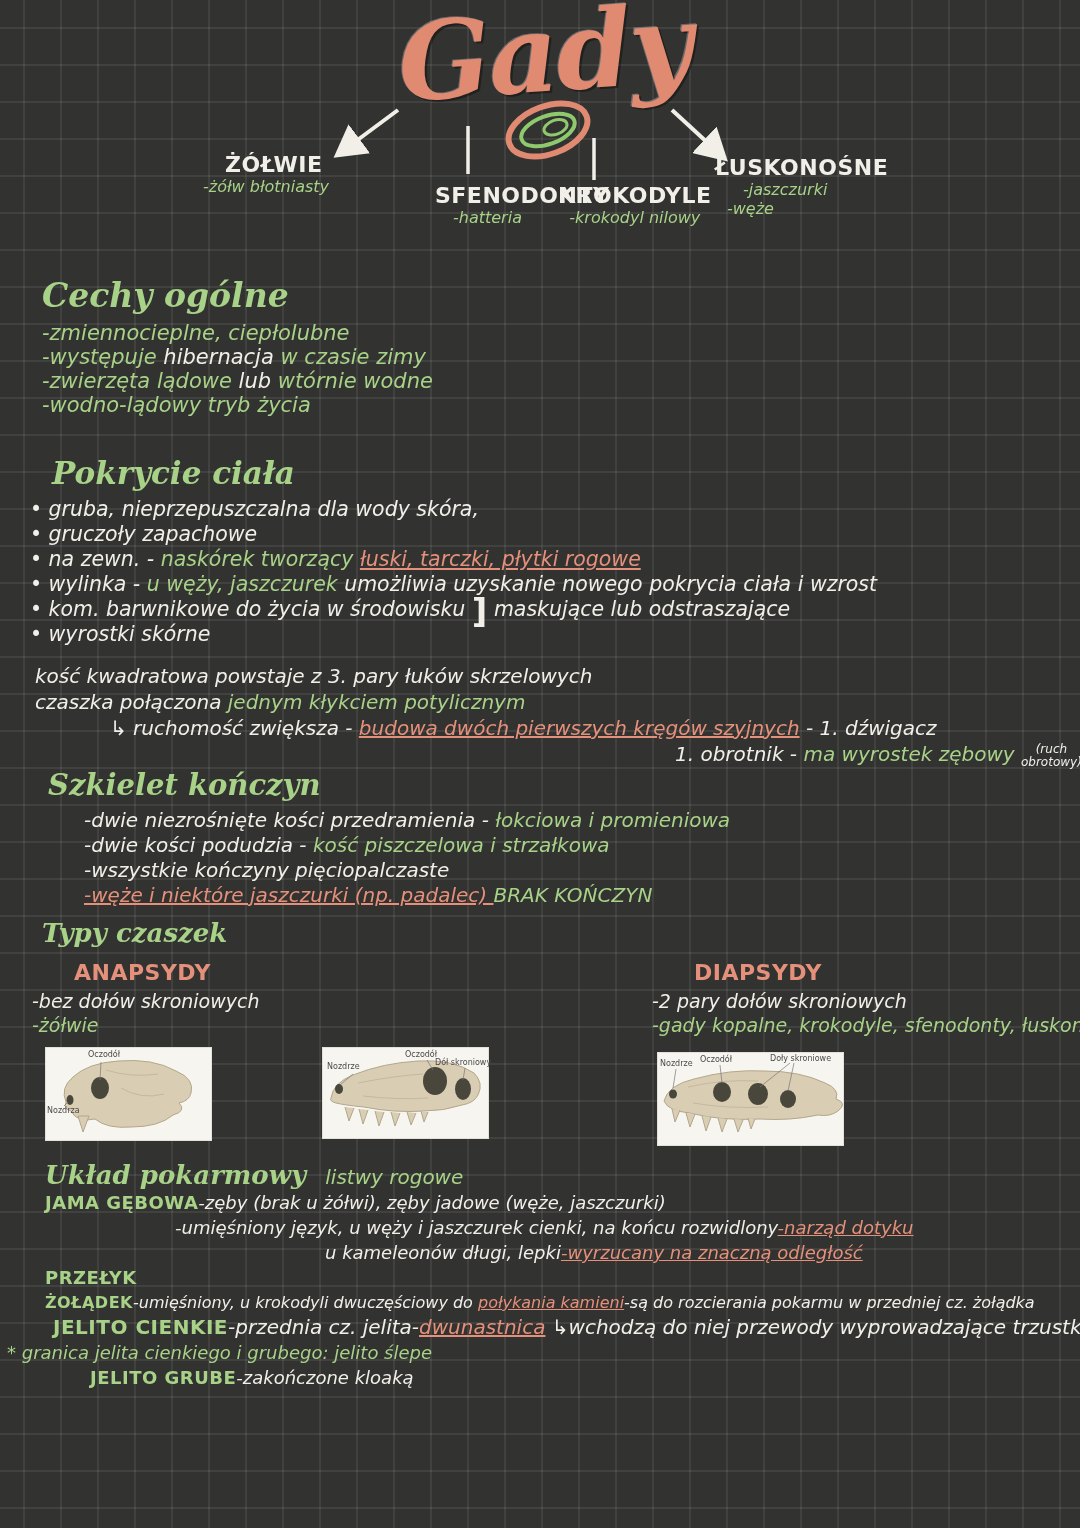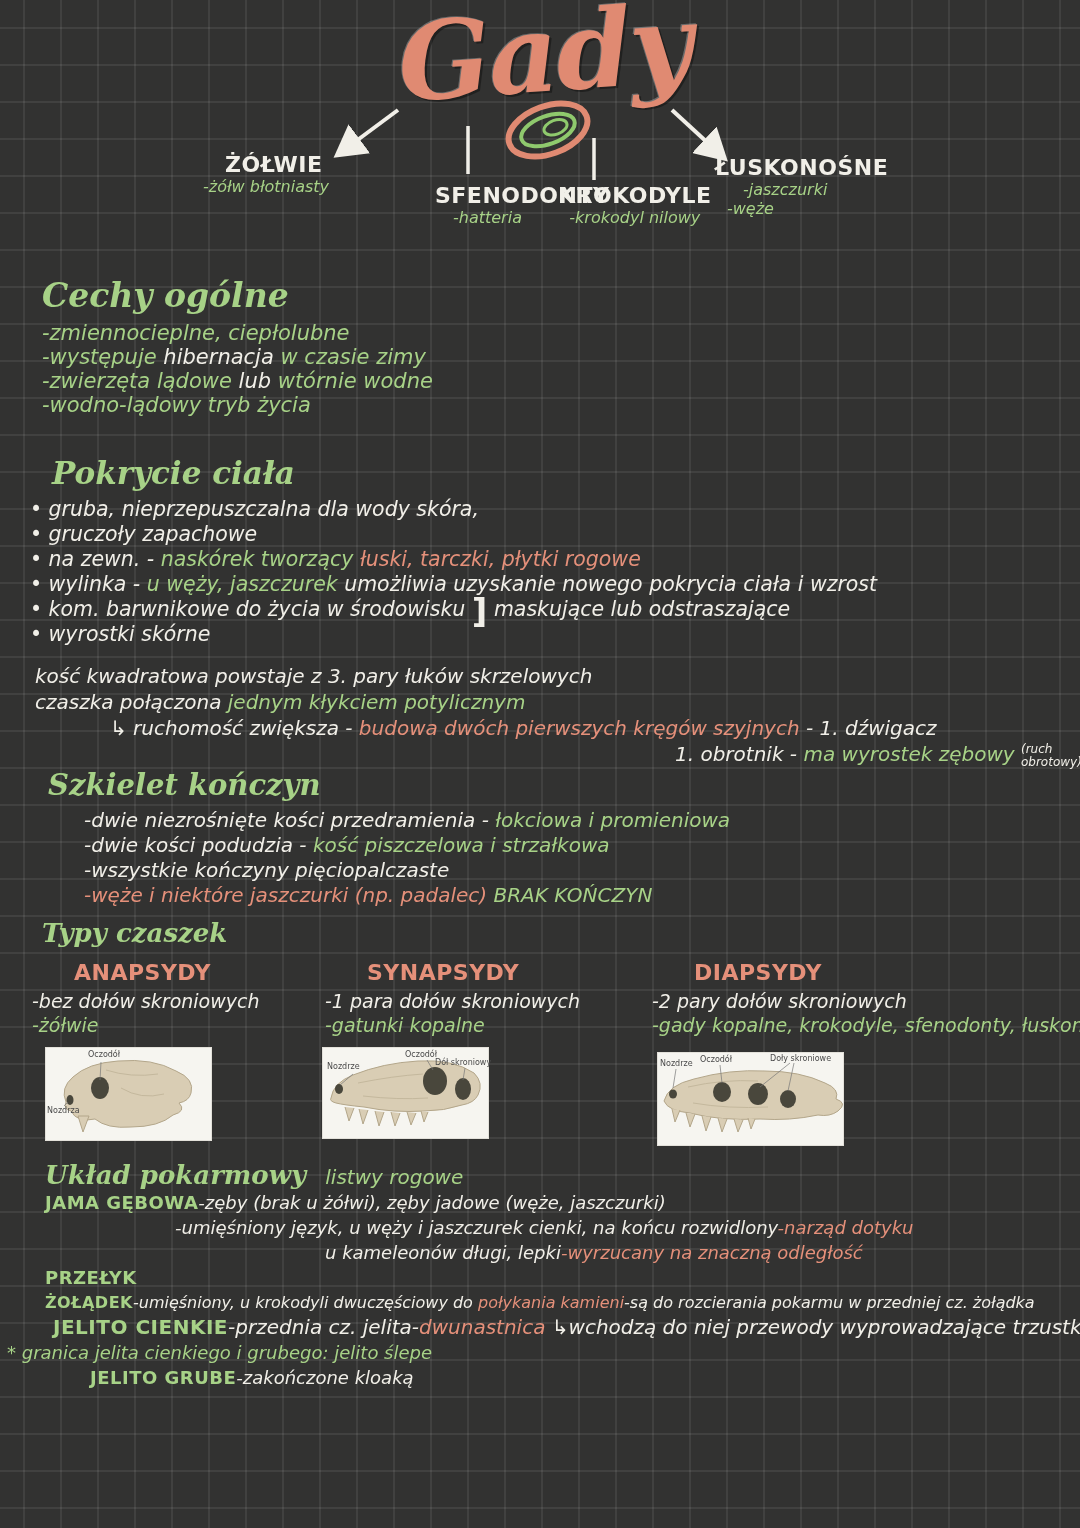--- a/index.html
+++ b/index.html
@@ -6,23 +6,23 @@
   #page{
     position:relative;width:1080px;height:1528px;overflow:hidden;
     background-color:#323231;
     background-image:
       linear-gradient(rgba(255,255,255,0.075) 2px, transparent 2px),
       linear-gradient(90deg, rgba(255,255,255,0.075) 2px, transparent 2px);
     background-size:37px 37px;
     background-position:-14px -10px;
     font-family:"DejaVu Sans", sans-serif;
   }
-  .ink-white{color:#f1efe8;}
+  .ink-white{color:#f1efe8;text-align:center;}
   .ink-green{color:#a7d287;}
-  .ink-salmon{color:#e5907a;}
+  .ink-salmon{color:#e5907a;text-decoration:underline;}
   .line{font-style:italic;white-space:nowrap;}
   .caps{font-style:normal;font-weight:bold;letter-spacing:.5px;}
   .big-bracket{font-size:34px;font-weight:bold;vertical-align:-7px;line-height:0;font-style:normal;}
   .stack{display:inline-block;white-space:pre-line;font-size:12px;line-height:1.05;vertical-align:middle;font-style:italic;}
   .script{font-family:"DejaVu Serif", serif;font-style:italic;font-weight:bold;color:#a7d287;}
   .abs{position:absolute;}
   
   #title{position:absolute;left:398px;top:-10px;font-family:"DejaVu Serif",serif;
     font-style:italic;font-weight:bold;font-size:108px;color:#e08a72;
     transform:rotate(-4deg);letter-spacing:-2px;
@@ -130,27 +130,20 @@
 
   <div class="abs script" style="left:42px;top:918px;font-size:26px;">Typy czaszek</div>
 
   <div class="skull-col abs" style="left:32px;top:960px;width:285px;">
     <div class="col-head">ANAPSYDY</div>
     <div>
         <div class="line"><span class="ink-white">-bez dołów skroniowych</span></div>
         <div class="line"><span class="ink-green">-żółwie</span></div>
       </div>
   </div>
-  <div class="skull-col abs" style="left:325px;top:960px;width:330px;">
-    <div class="col-head">SYNAPSYDY</div>
-    <div>
-        <div class="line"><span class="ink-white">-1 para dołów skroniowych</span></div>
-        <div class="line"><span class="ink-green">-gatunki kopalne</span></div>
-      </div>
-  </div>
   <div class="skull-col abs" style="left:652px;top:960px;width:425px;">
     <div class="col-head">DIAPSYDY</div>
     <div>
         <div class="line"><span class="ink-white">-2 pary dołów skroniowych</span></div>
         <div class="line"><span class="ink-green">-gady kopalne, krokodyle, sfenodonty, łuskonośne</span></div>
       </div>
   </div>
 
   <div class="skull-fig" style="left:45px;top:1047px;width:165px;height:92px;">
     <svg width="165" height="92" viewBox="0 0 165 92">

